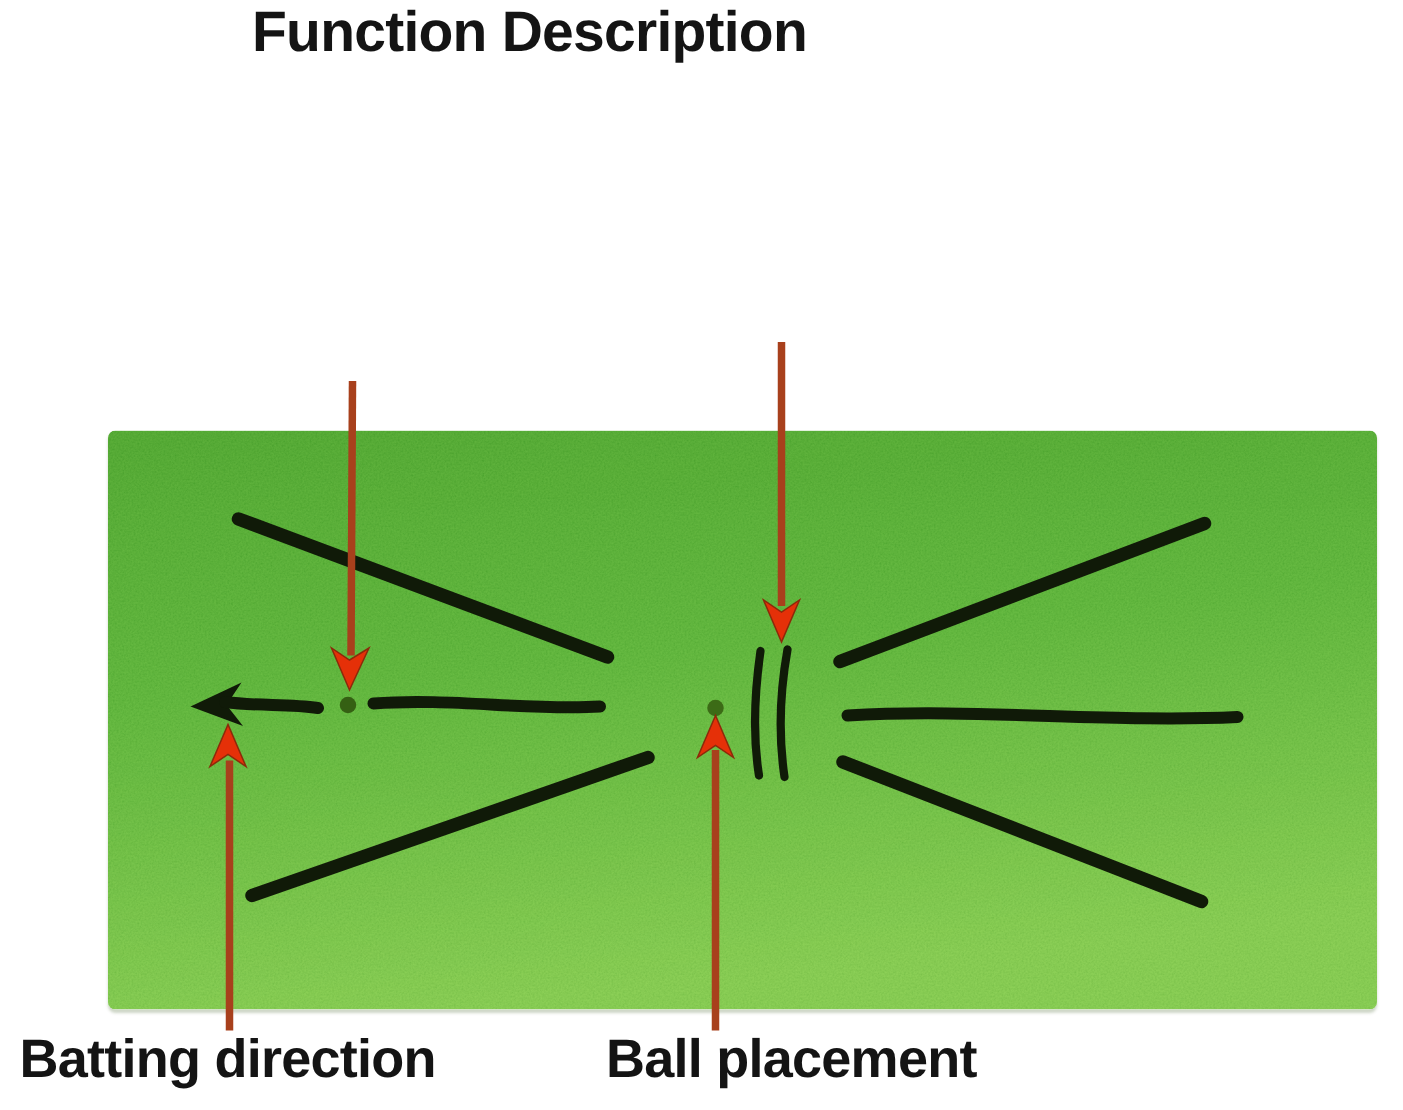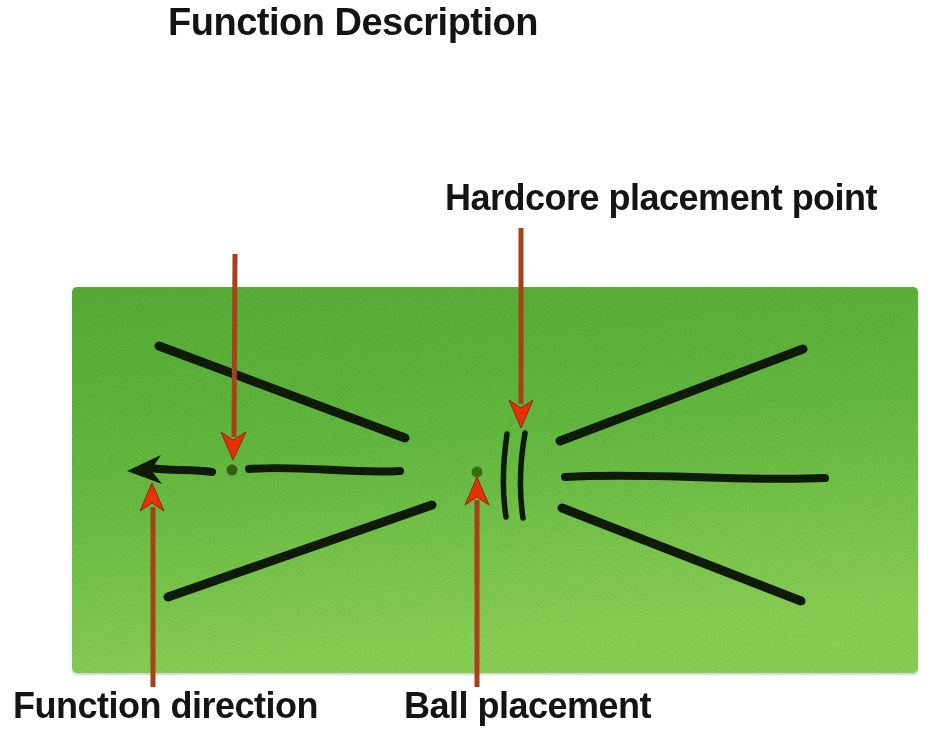--- a/index.html
+++ b/index.html
@@ -72,23 +72,22 @@
 </head>
 <body>
 
 <div class="page">
 
   <div class="lbl title">Function Description</div>
 
   <div class="lbl lbl-tee">
   </div>
 
-  <div class="lbl lbl-hardcore">Hardcore placement point</div>
 
-  <div class="lbl lbl-batting">Function direction</div>
+  <div class="lbl lbl-batting">Batting direction</div>
 
   <div class="lbl lbl-ball">Ball placement</div>
 
   <div class="mat">
     <svg viewBox="0 0 846 386" preserveAspectRatio="none" aria-hidden="true">
       <defs>
         <linearGradient id="matGrad" x1="0" y1="0" x2="0.22" y2="1">
           <stop offset="0"></stop>
           <stop offset="0.45"></stop>
           <stop offset="1"></stop>

